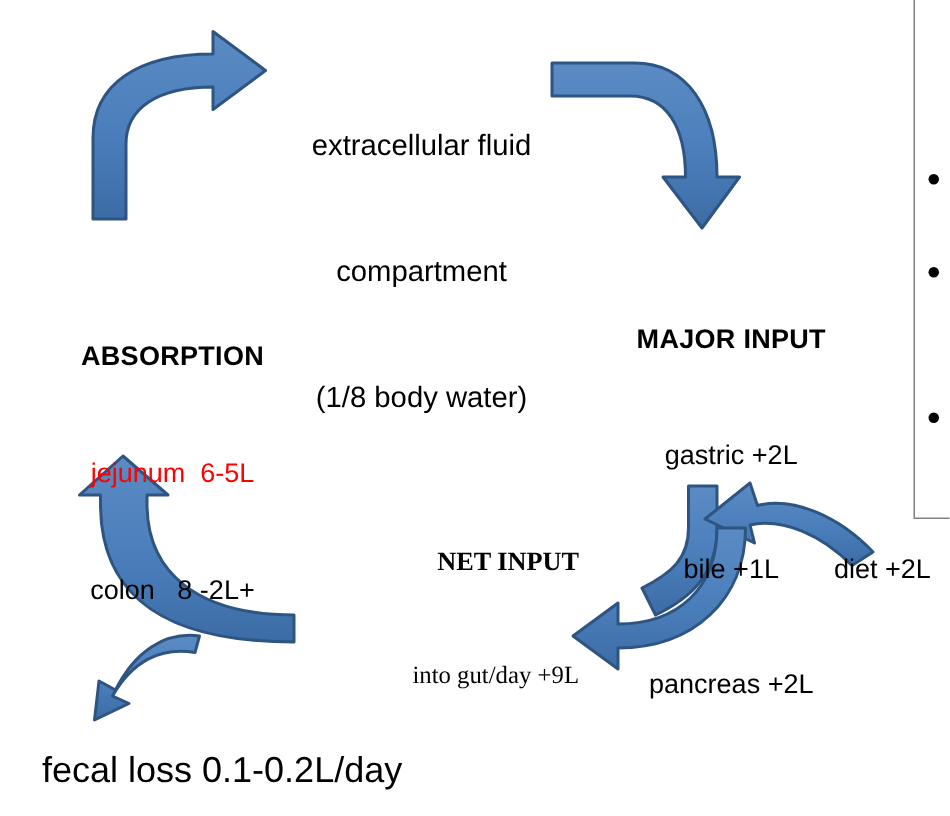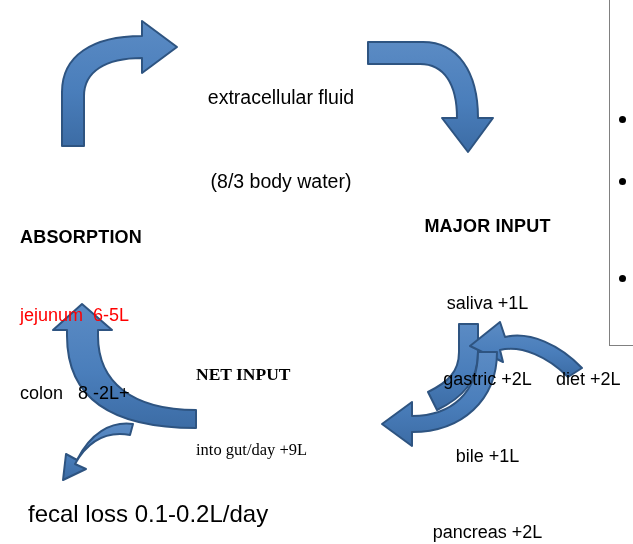--- a/index.html
+++ b/index.html
@@ -19,31 +19,31 @@
   .ctr{text-align:center;}
   .red{color:#FF0000;}
 
   
   #ecf-block{
     left:181px;top:27px;width:200px;
     font-size:19.5px;line-height:28px;text-align:center;
   }
   #absorption-block{
     left:20px;top:172px;width:190px;
-    font-size:18px;line-height:26px;text-align:left;
+    font-size:18px;line-height:26px;text-align:center;
   }
   #absorption-block .hdr{font-size:18px;font-weight:bold;letter-spacing:.2px;}
   #inputs-block{
     left:395px;top:163px;width:185px;
     font-size:18px;line-height:25.5px;text-align:center;
   }
   #inputs-block .hdr{font-size:18px;font-weight:bold;letter-spacing:.2px;}
   #netinput-block{
     left:196px;top:312px;width:190px;
-    font-size:17px;line-height:25px;text-align:left;
+    font-size:17px;line-height:25px;text-align:right;
   }
   #netinput-block .hdr{font-weight:bold;font-size:17.5px;}
   #netinput-block .sub{font-size:16.5px;}
   #diet-label{left:556px;top:369px;font-size:18px;}
   #fecal-label{left:28px;top:500px;font-size:24px;}
 
   
   #side-panel{
     position:absolute;
     left:609px;top:-8px;
@@ -106,32 +106,32 @@
     </g>
 
     <g>
       <path d="M 133,424 C 110,421 90,434 77,460 L 66,454 L 63,480 L 86,469 L 75,464
                C 88,441 107,431 130,435 Z" fill="url(#bluegrad)" stroke="#2E5481" stroke-width="2" stroke-linejoin="round"></path>
     </g>
   </svg>
 
   <div class="txt sans ctr" id="ecf-block">
     <div>extracellular fluid</div>
-    <div>(8/3 body water)</div>
+    <div>compartment</div>
+    <div>(1/8 body water)</div>
   </div>
 
   <div class="txt sans ctr" id="absorption-block">
     <div class="hdr">ABSORPTION</div>
     <div class="red">jejunum  6-5L</div>
     <div>colon   8 -2L+</div>
   </div>
 
   <div class="txt sans ctr" id="inputs-block">
     <div class="hdr">MAJOR INPUT</div>
-    <div>saliva +1L</div>
     <div>gastric +2L</div>
     <div>bile +1L</div>
     <div>pancreas +2L</div>
     
   </div>
 
   <div class="txt serif ctr" id="netinput-block">
     <div class="hdr">NET INPUT</div>
     <div class="sub">into gut/day +9L</div>
   </div>

